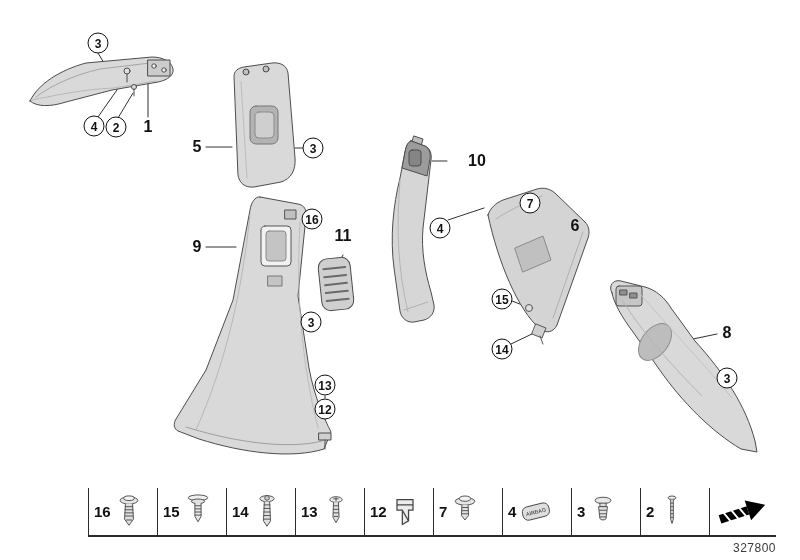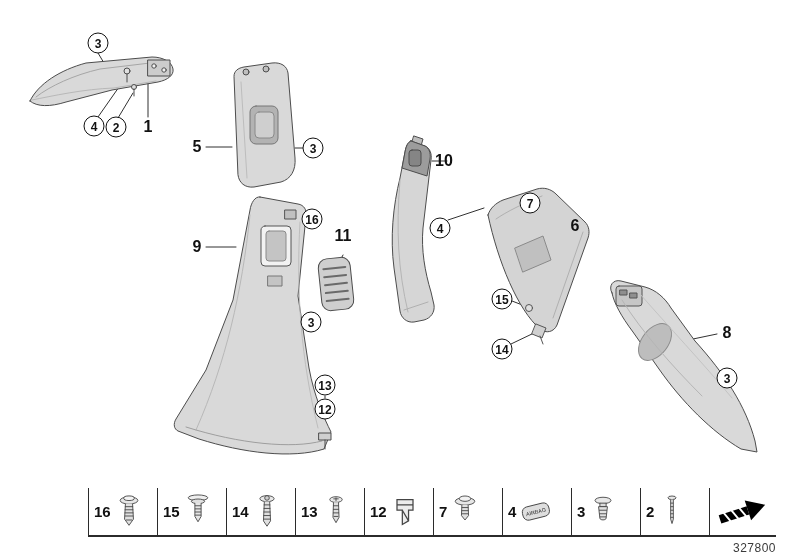--- a/index.html
+++ b/index.html
@@ -129,21 +129,21 @@
   <div class="co circle" style="left:98px;  top:43px">3</div>
   <div class="co circle" style="left:94px;  top:126px">4</div>
   <div class="co circle" style="left:116px; top:127px">2</div>
   <div class="co plain" style="left:148px; top:127px">1</div>
   <div class="co plain" style="left:197px; top:147px">5</div>
   <div class="co circle" style="left:313px; top:148px">3</div>
   <div class="co plain" style="left:197px; top:247px">9</div>
   <div class="co circle" style="left:312px; top:219px">16</div>
   <div class="co plain" style="left:343px; top:236px">11</div>
   <div class="co circle" style="left:311px; top:322px">3</div>
-  <div class="co plain" style="left:444px; top:161px">10</div>
+  <div class="co plain" style="left:477px; top:161px">10</div>
   <div class="co circle" style="left:440px; top:228px">4</div>
   <div class="co circle" style="left:530px; top:203px">7</div>
   <div class="co plain" style="left:575px; top:226px">6</div>
   <div class="co circle" style="left:502px; top:299px">15</div>
   <div class="co circle" style="left:502px; top:349px">14</div>
   <div class="co circle" style="left:325px; top:385px">13</div>
   <div class="co circle" style="left:325px; top:409px">12</div>
   <div class="co plain" style="left:727px; top:333px">8</div>
   <div class="co circle" style="left:727px; top:378px">3</div>
 

